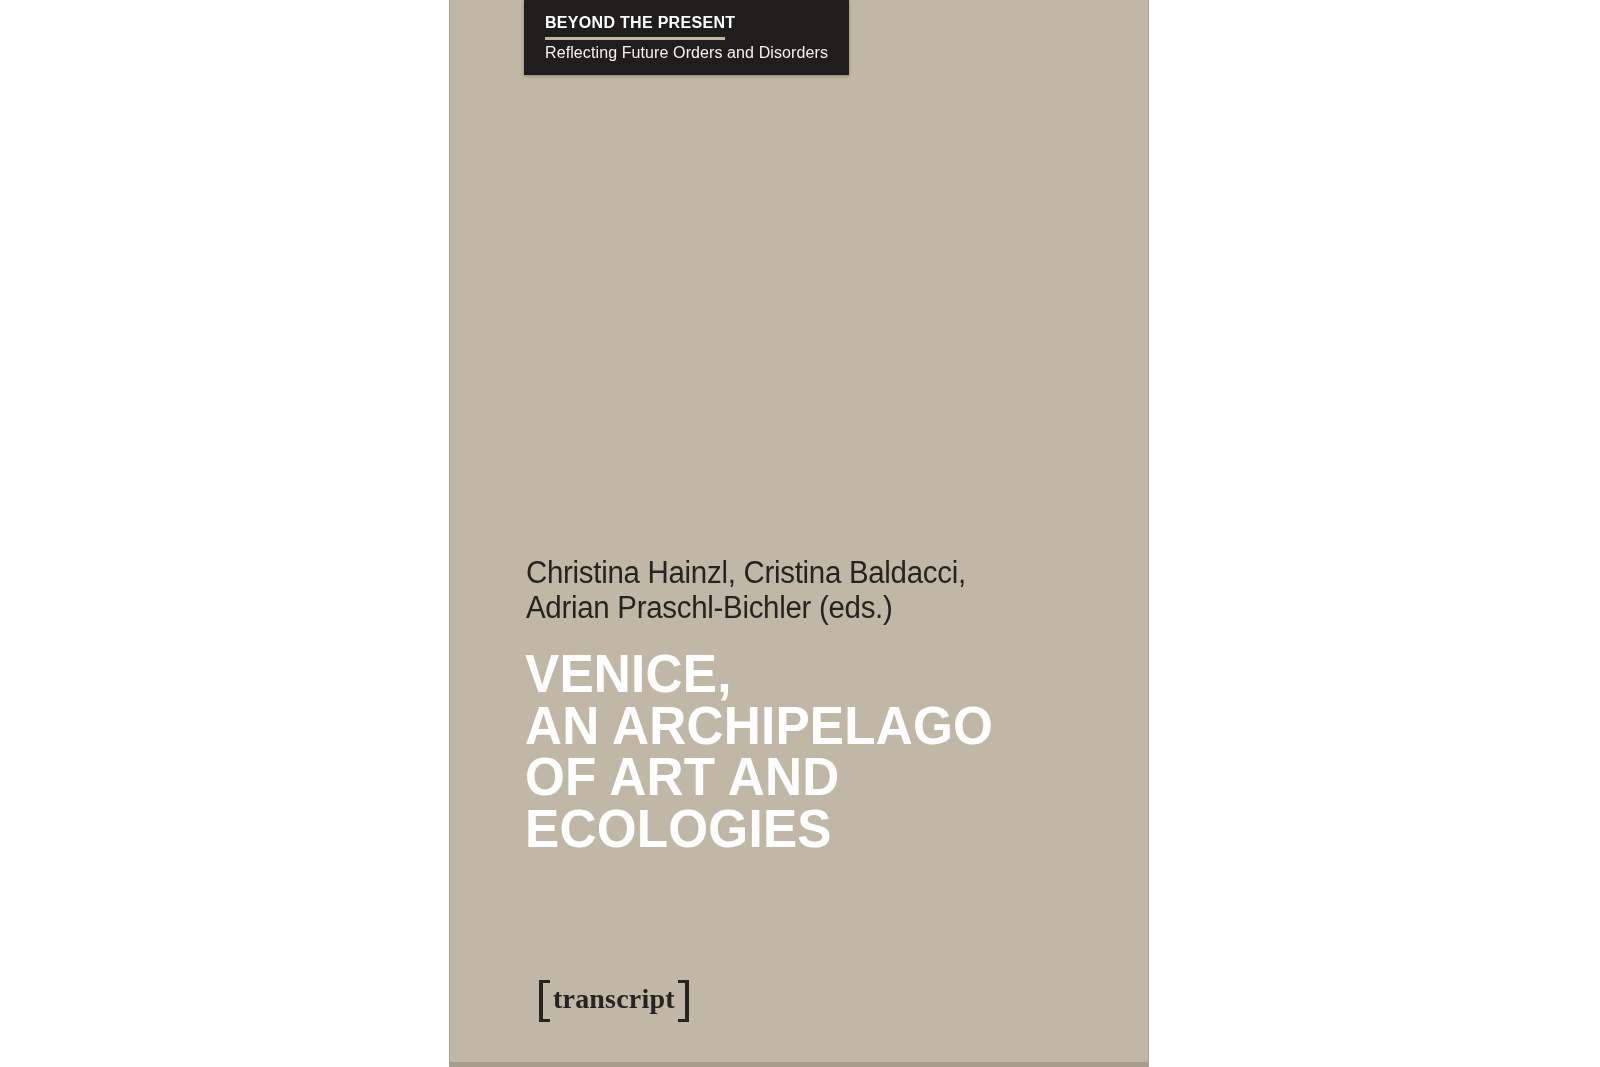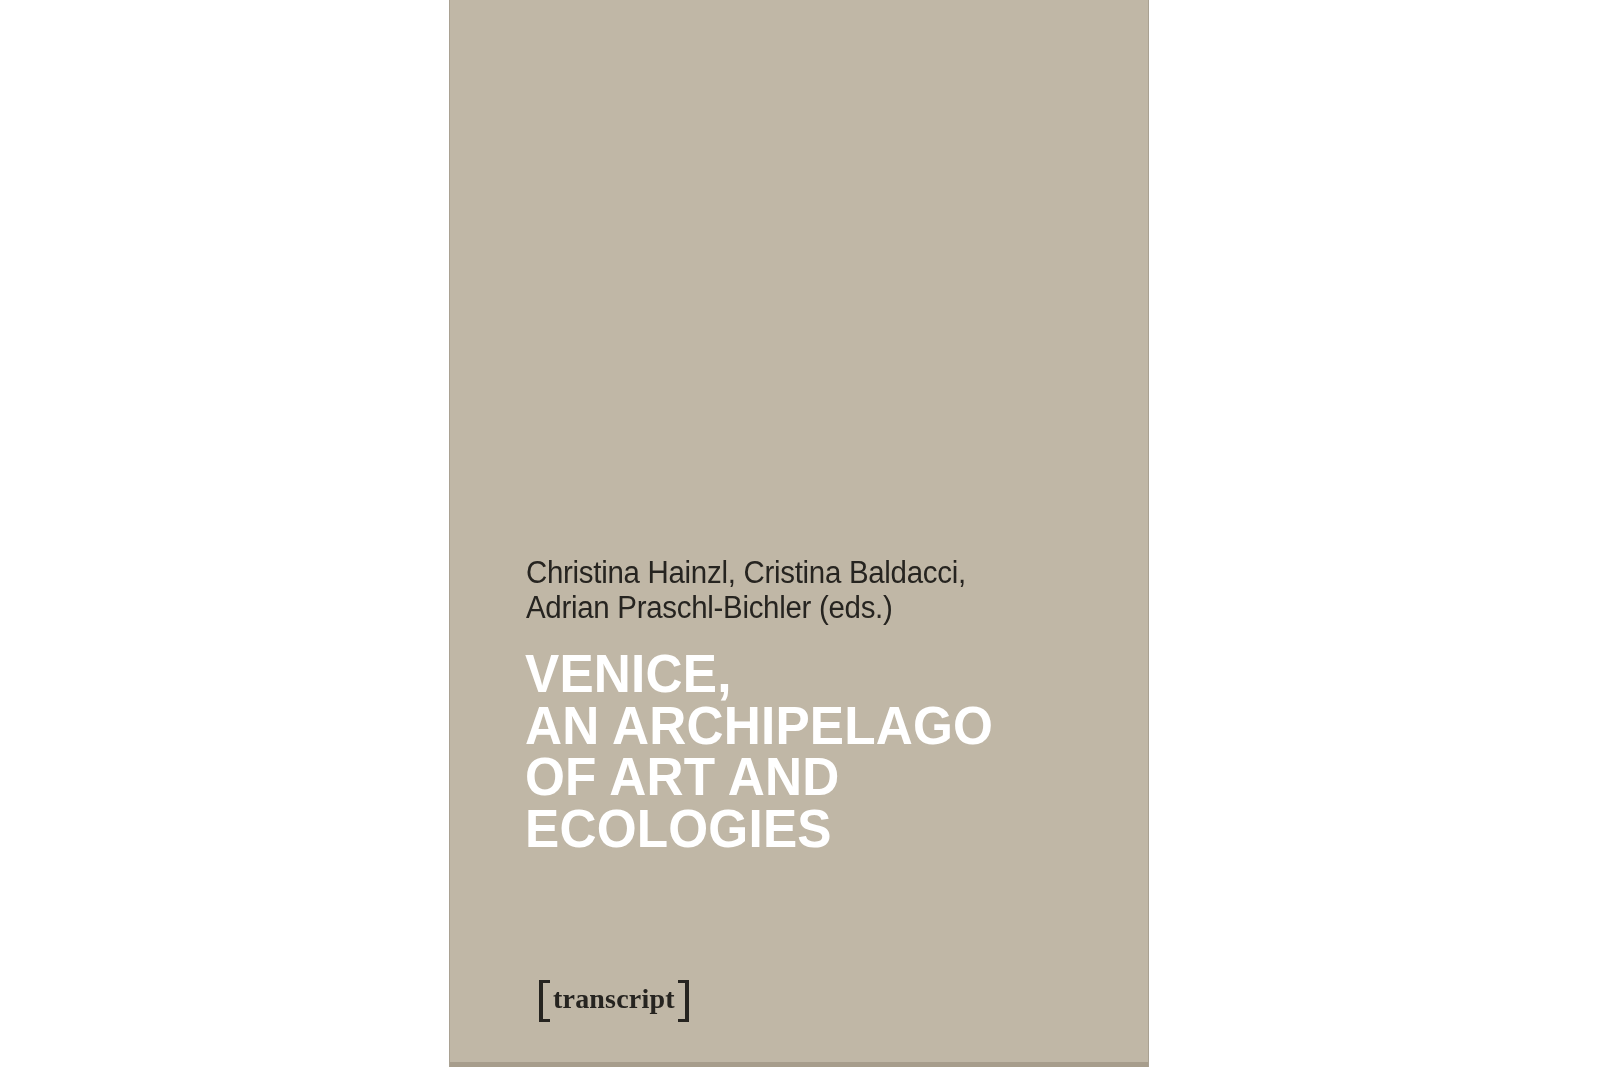--- a/index.html
+++ b/index.html
@@ -126,20 +126,25 @@
     padding: 0 3px;
   }
 </style>
 </head>
 <body>
 
 <div class="stage">
 
   <div class="cover">
 
+    <div class="banner">
+      <div class="banner-title">BEYOND THE PRESENT</div>
+      <div class="banner-underline"></div>
+      <div class="banner-subtitle">Reflecting Future Orders and Disorders</div>
+    </div>
 
     <div class="editors">
       <div>Christina Hainzl, Cristina Baldacci,</div>
       <div>Adrian Praschl-Bichler (eds.)</div>
     </div>
 
     <div class="title">
       <div>VENICE,</div>
       <div>AN ARCHIPELAGO</div>
       <div>OF ART AND</div>

